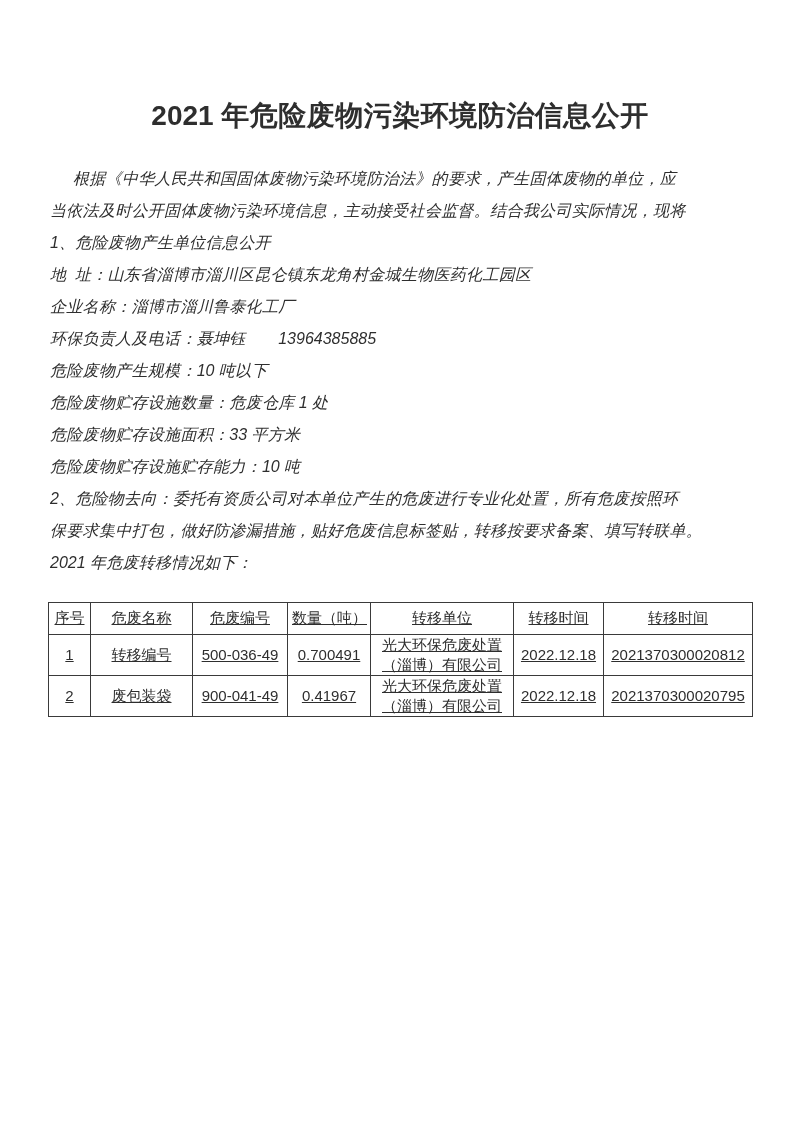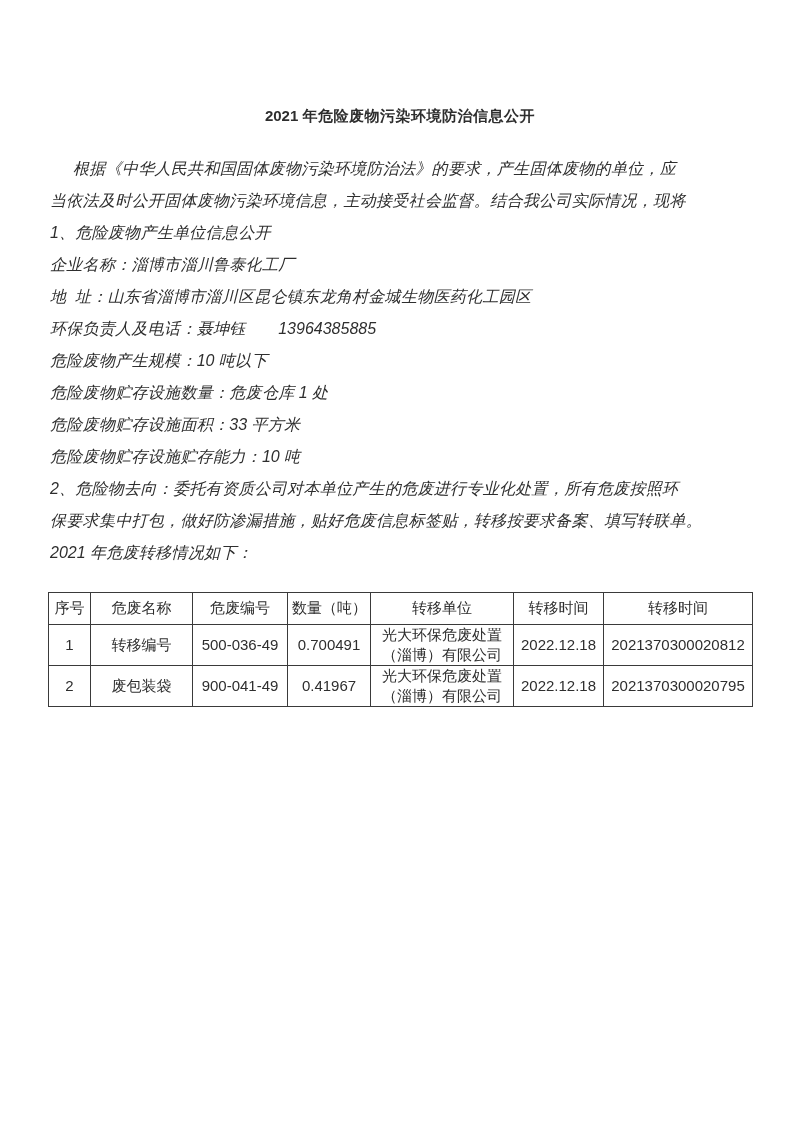--- a/index.html
+++ b/index.html
@@ -14,25 +14,25 @@
     color: #2e2e2e;
     font-family: "Liberation Serif", "DejaVu Serif", serif;
   }
   .page {
     box-sizing: border-box;
     width: 800px;
     height: 1131px;
     padding: 100px 50px 0 50px;
   }
   .doc-title {
-    font-size: 15px;
+    font-size: 28px;
     font-weight: bold;
     text-align: center;
     line-height: 32px;
-    margin: 0 0 21px 0;
+    margin: 0 0 31px 0;
     white-space: nowrap;
     letter-spacing: 0.5px;
   }
   .doc-line {
     font-size: 16px;
     line-height: 32px;
     white-space: nowrap;
     letter-spacing: 0.3px;
     font-style: italic;
   }
@@ -56,20 +56,21 @@
     text-align: center;
     vertical-align: middle;
     font-weight: normal;
     font-size: 15px;
     padding: 0 4px;
     overflow: hidden;
     letter-spacing: 0;
   }
   table.transfer tr {
     height: 32px;
+    text-decoration: underline;
   }
   th.col-seq {
     word-break: break-all;
     line-height: 19px;
     padding: 0 6px;
   }
   th.hdr {
     white-space: nowrap;
   }
   td.unit-cell {
@@ -80,22 +81,22 @@
 </head>
 <body>
 
 <div class="page">
 
   <h1 class="doc-title"><span class="num">2021</span> 年危险废物污染环境防治信息公开</h1>
 
   <div class="doc-line indent">根据《中华人民共和国固体废物污染环境防治法》的要求，产生固体废物的单位，应</div>
   <div class="doc-line">当依法及时公开固体废物污染环境信息，主动接受社会监督。结合我公司实际情况，现将</div>
   <div class="doc-line"><span class="num">1</span>、危险废物产生单位信息公开</div>
+  <div class="doc-line">地&nbsp;&nbsp;址：山东省淄博市淄川区昆仑镇东龙角村金城生物医药化工园区</div>
   <div class="doc-line">企业名称：淄博市淄川鲁泰化工厂</div>
-  <div class="doc-line">地&nbsp;&nbsp;址：山东省淄博市淄川区昆仑镇东龙角村金城生物医药化工园区</div>
   <div class="doc-line">环保负责人及电话：聂坤钰　　<span class="num">13964385885</span></div>
   <div class="doc-line">危险废物产生规模：<span class="num">10</span> 吨以下</div>
   <div class="doc-line">危险废物贮存设施数量：危废仓库 <span class="num">1</span> 处</div>
   <div class="doc-line">危险废物贮存设施面积：<span class="num">33</span> 平方米</div>
   <div class="doc-line">危险废物贮存设施贮存能力：<span class="num">10</span> 吨</div>
   <div class="doc-line"><span class="num">2</span>、危险物去向：委托有资质公司对本单位产生的危废进行专业化处置，所有危废按照环</div>
   <div class="doc-line">保要求集中打包，做好防渗漏措施，贴好危废信息标签贴，转移按要求备案、填写转联单。</div>
   <div class="doc-line"><span class="num">2021</span> 年危废转移情况如下：</div>
 
   <table class="transfer">

